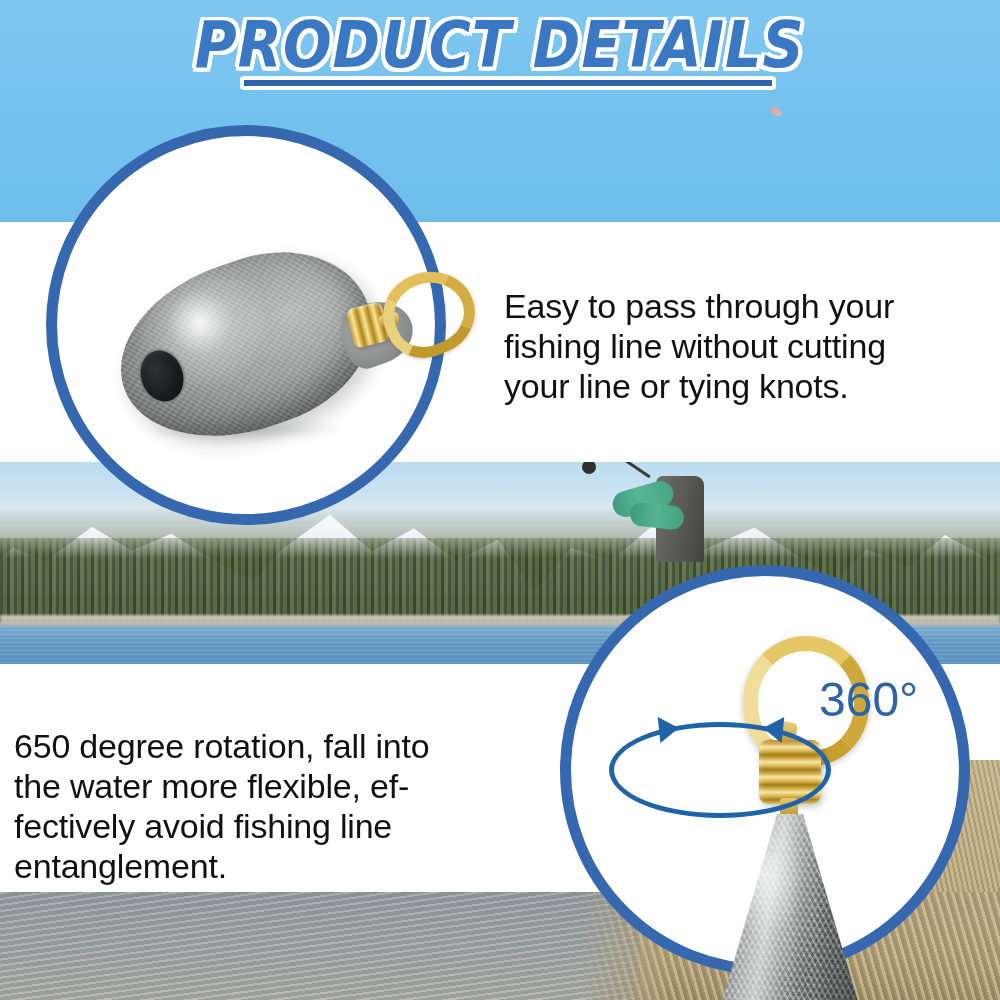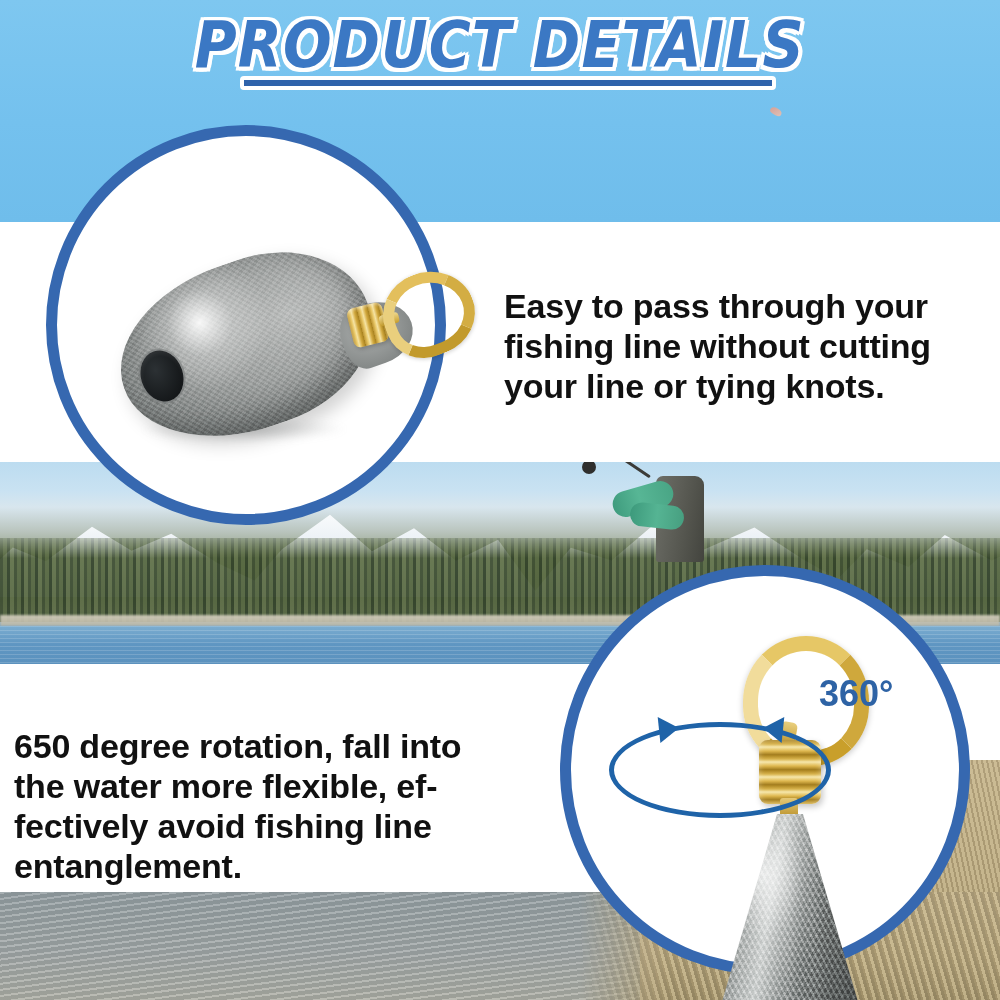--- a/index.html
+++ b/index.html
@@ -275,28 +275,28 @@
   }
   .rot-arrow.right{
     right:48px;top:-6px;
     border-right:20px solid #1f63a8;
     border-top:13px solid transparent;border-bottom:13px solid transparent;
     transform:rotate(6deg);
   }
   .deg-label{
     position:absolute;left:248px;top:100px;
     font-family:"Liberation Sans", sans-serif;
-    font-size:36px;font-weight:700;color:#2e63a5;letter-spacing:0px;line-height:1;
+    font-size:48px;font-weight:400;color:#2e63a5;letter-spacing:0px;line-height:1;
   }
 
   
   .feat{
     position:absolute;color:#111111;
     font-family:"Liberation Sans", sans-serif;
-    font-size:34px;line-height:1.18;font-weight:700;letter-spacing:-.2px;
+    font-size:34px;line-height:1.18;font-weight:400;letter-spacing:-.2px;
     white-space:pre-line;
   }
   .feat-top{left:504px;top:286px;width:480px;}
   .feat-bottom{left:14px;top:726px;width:510px;}
 </style>
 </head>
 <body>
 
 <div id="stage">
 

